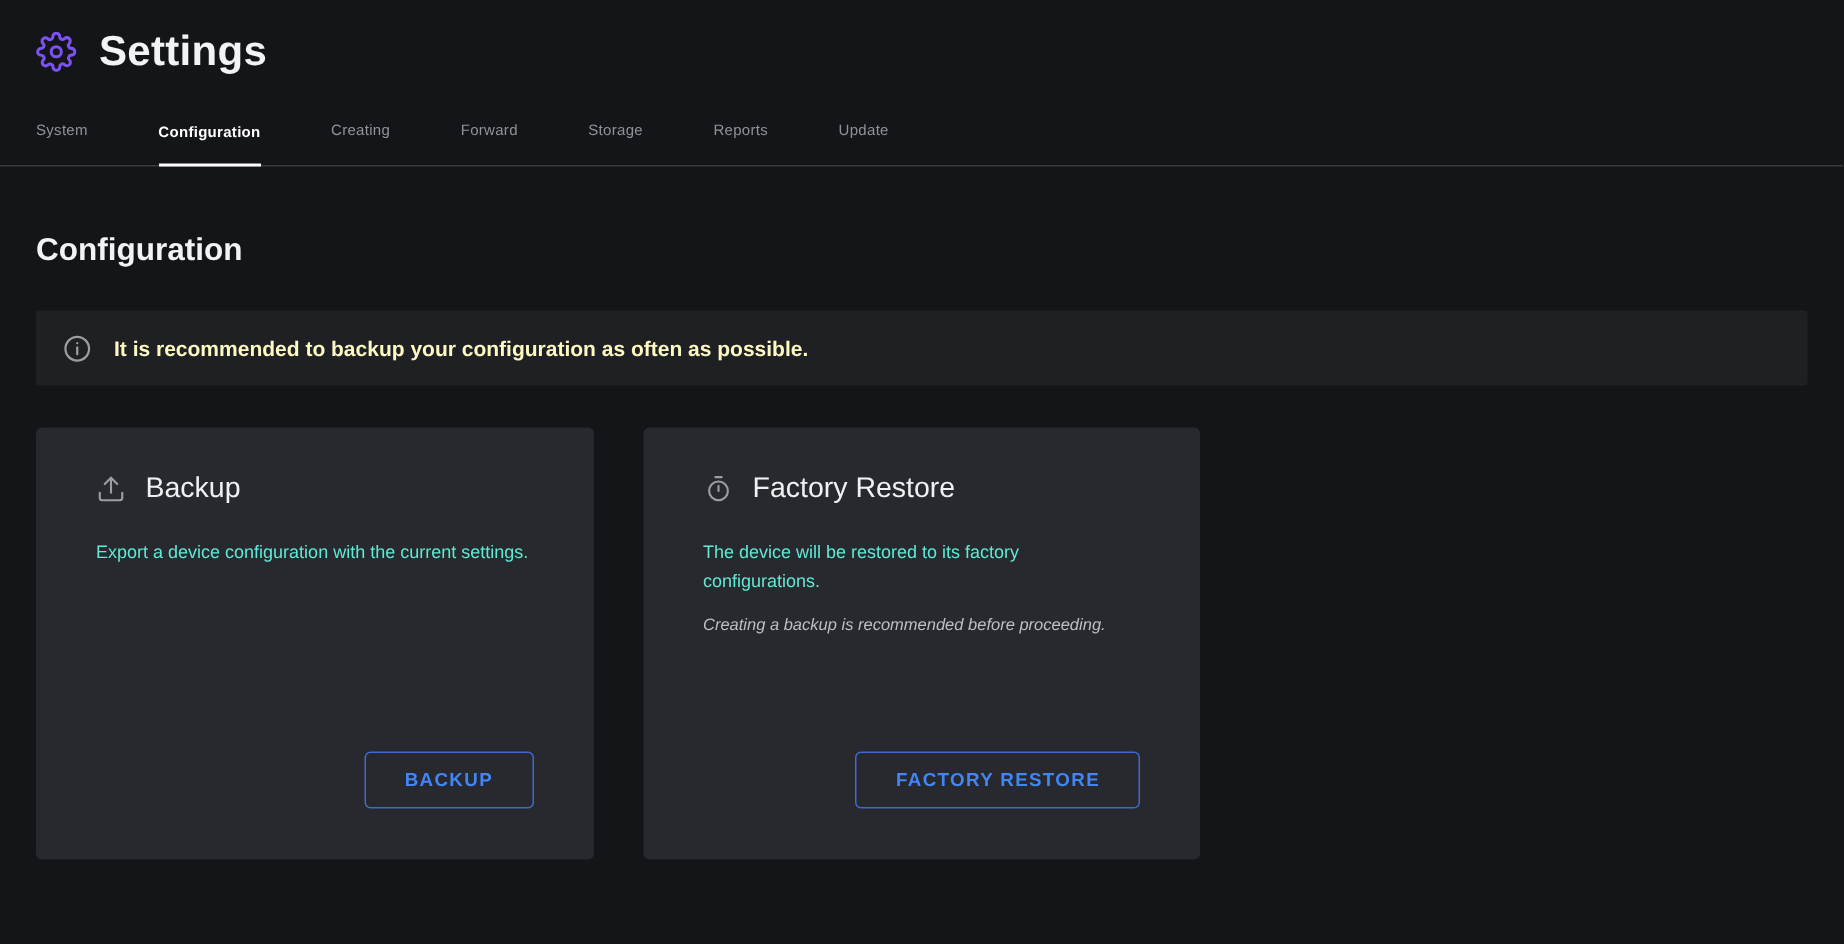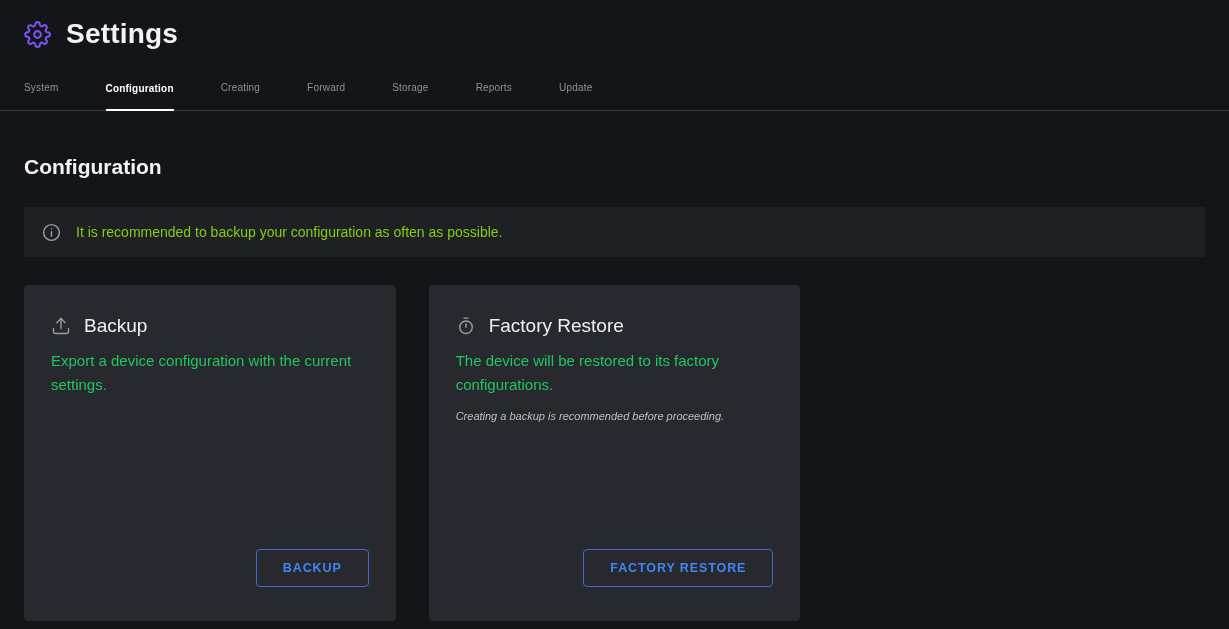--- a/index.html
+++ b/index.html
@@ -30,31 +30,31 @@
   }
 
   
   .section-heading { margin: 44px 24px 0; font-size: 21px; font-weight: bold; color: #f2f3f4; }
 
   
   .banner {
     margin: 28px 24px 0; height: 50px; display: flex; align-items: center; gap: 14px;
     padding: 0 17px; background: #1e2023; border-radius: 2px;
   }
-  .banner-text { font-size: 14px; font-weight: normal; color: #84cc16; }
+  .banner-text { font-size: 14px; font-weight: bold; color: #fef9c3; }
 
   
   .cards { margin: 28px 24px 0; display: grid; grid-template-columns: repeat(3, 1fr); gap: 33px; }
   .card {
-    background: #27292e; border-radius: 4px; padding: 30px 27px 34px;
-    height: 336px; display: flex; flex-direction: column;
+    background: #27292e; border-radius: 4px; padding: 30px 40px 34px;
+    height: 288px; display: flex; flex-direction: column;
   }
   .card-head { display: flex; align-items: center; gap: 13px; }
   .card-title { font-size: 19px; color: #eef0f1; }
-  .card-body { margin-top: 12px; font-size: 15px; line-height: 1.58; color: #22c55e; }
+  .card-body { margin-top: 22px; font-size: 12px; line-height: 1.58; color: #5eead4; }
   .card-note { margin-top: 12px; font-style: italic; font-size: 11px; line-height: 1.58; color: #bdbfc2; }
   .card-btn {
     margin-top: auto; align-self: flex-end;
     background: transparent; border: 1px solid #3d6bd2; color: #4285f5;
     font-size: 12.5px; font-weight: bold; letter-spacing: .9px;
     padding: 11px 26px; border-radius: 4px; cursor: pointer; font-family: inherit;
     white-space: nowrap;
   }
 
   .icon { display: inline-flex; flex: none; }

